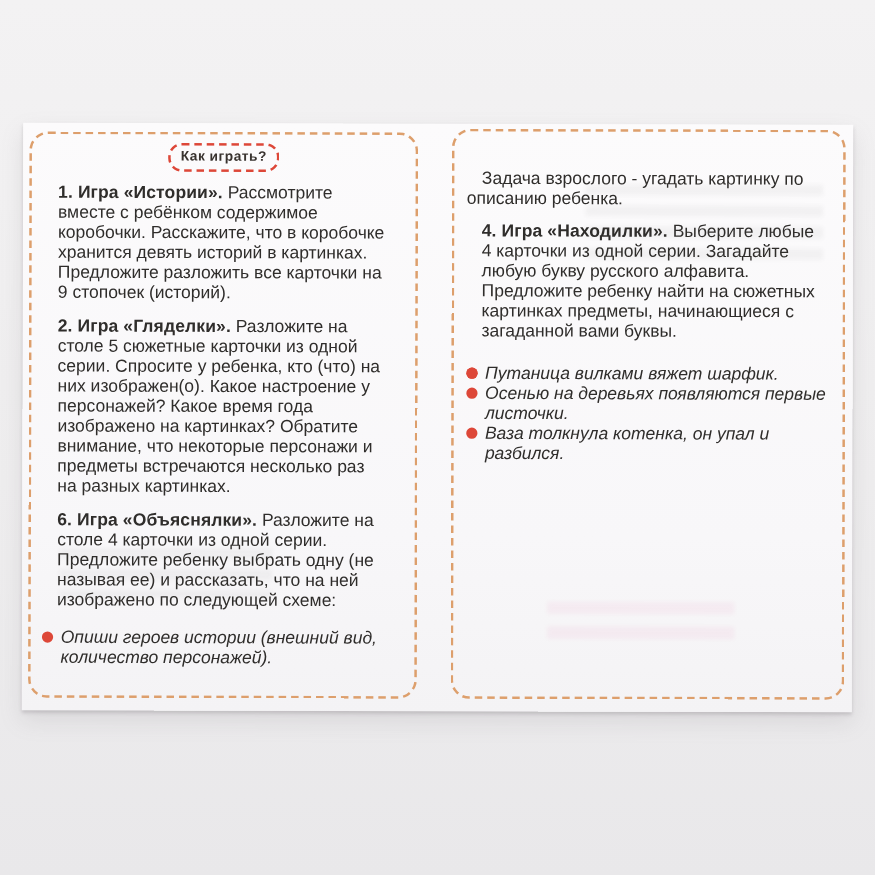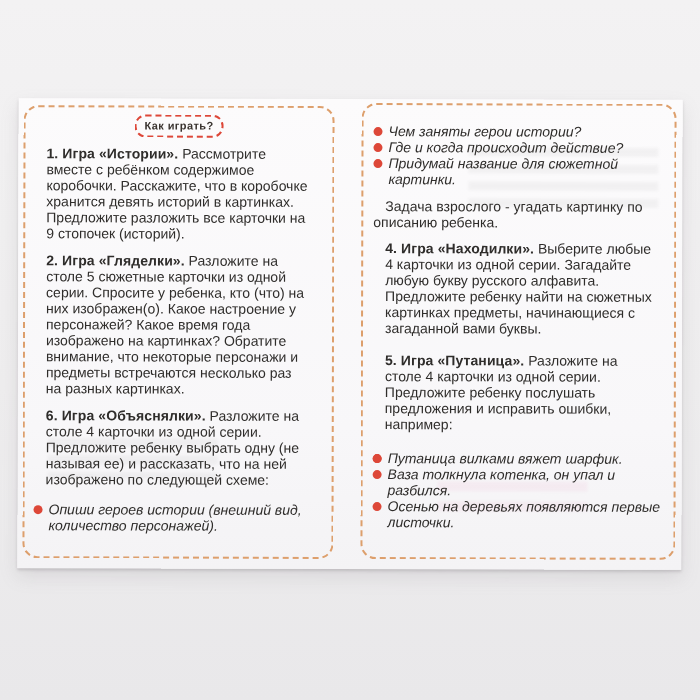--- a/index.html
+++ b/index.html
@@ -82,58 +82,40 @@
 
     <ul class="bullets scheme">
       <li>
         <span class="dot"></span>
         <span>Опиши героев истории (внешний вид, количество персонажей).</span>
       </li>
     </ul>
   </section>
 
   <section class="panel right">
-    <ul class="bullets">
-      <li>
-        <span class="dot"></span>
-        <span>Чем заняты герои истории?</span>
-      </li>
-      <li>
-        <span class="dot"></span>
-        <span>Где и когда происходит действие?</span>
-      </li>
-      <li>
-        <span class="dot"></span>
-        <span>Придумай название для сюжетной картинки.</span>
-      </li>
-    </ul>
 
     <p class="note">Задача взрослого - угадать картинку по описанию ребенка.</p>
 
     <p class="para">
       <b>4. Игра «Находилки».</b>
       <span>Выберите любые 4 карточки из одной серии. Загадайте любую букву русского алфавита. Предложите ребенку найти на сюжетных картинках предметы, начинающиеся с загаданной вами буквы.</span>
     </p>
 
-    <p class="para" style="margin-top:16px;">
-      <b>5. Игра «Путаница».</b>
-      <span>Разложите на столе 4 карточки из одной серии. Предложите ребенку послушать предложения и исправить ошибки, например:</span>
-    </p>
 
     <ul class="bullets examples">
       <li>
         <span class="dot"></span>
       </li>
       <li>
         <span class="dot"></span>
         <span>Путаница вилками вяжет шарфик.</span>
       </li>
       <li>
         <span class="dot"></span>
-        <span>Ваза толкнула котенка, он упал и разбился.</span>
+        <span>Осенью на деревьях появляются первые листочки.</span>
       </li>
       <li>
         <span class="dot"></span>
-        <span>Осенью на деревьях появляются первые листочки.</span>
+        <span>Ваза толкнула котенка, он упал и разбился.</span>
       </li>
     </ul>
   </section>
 </div>
 
 </body></html>

